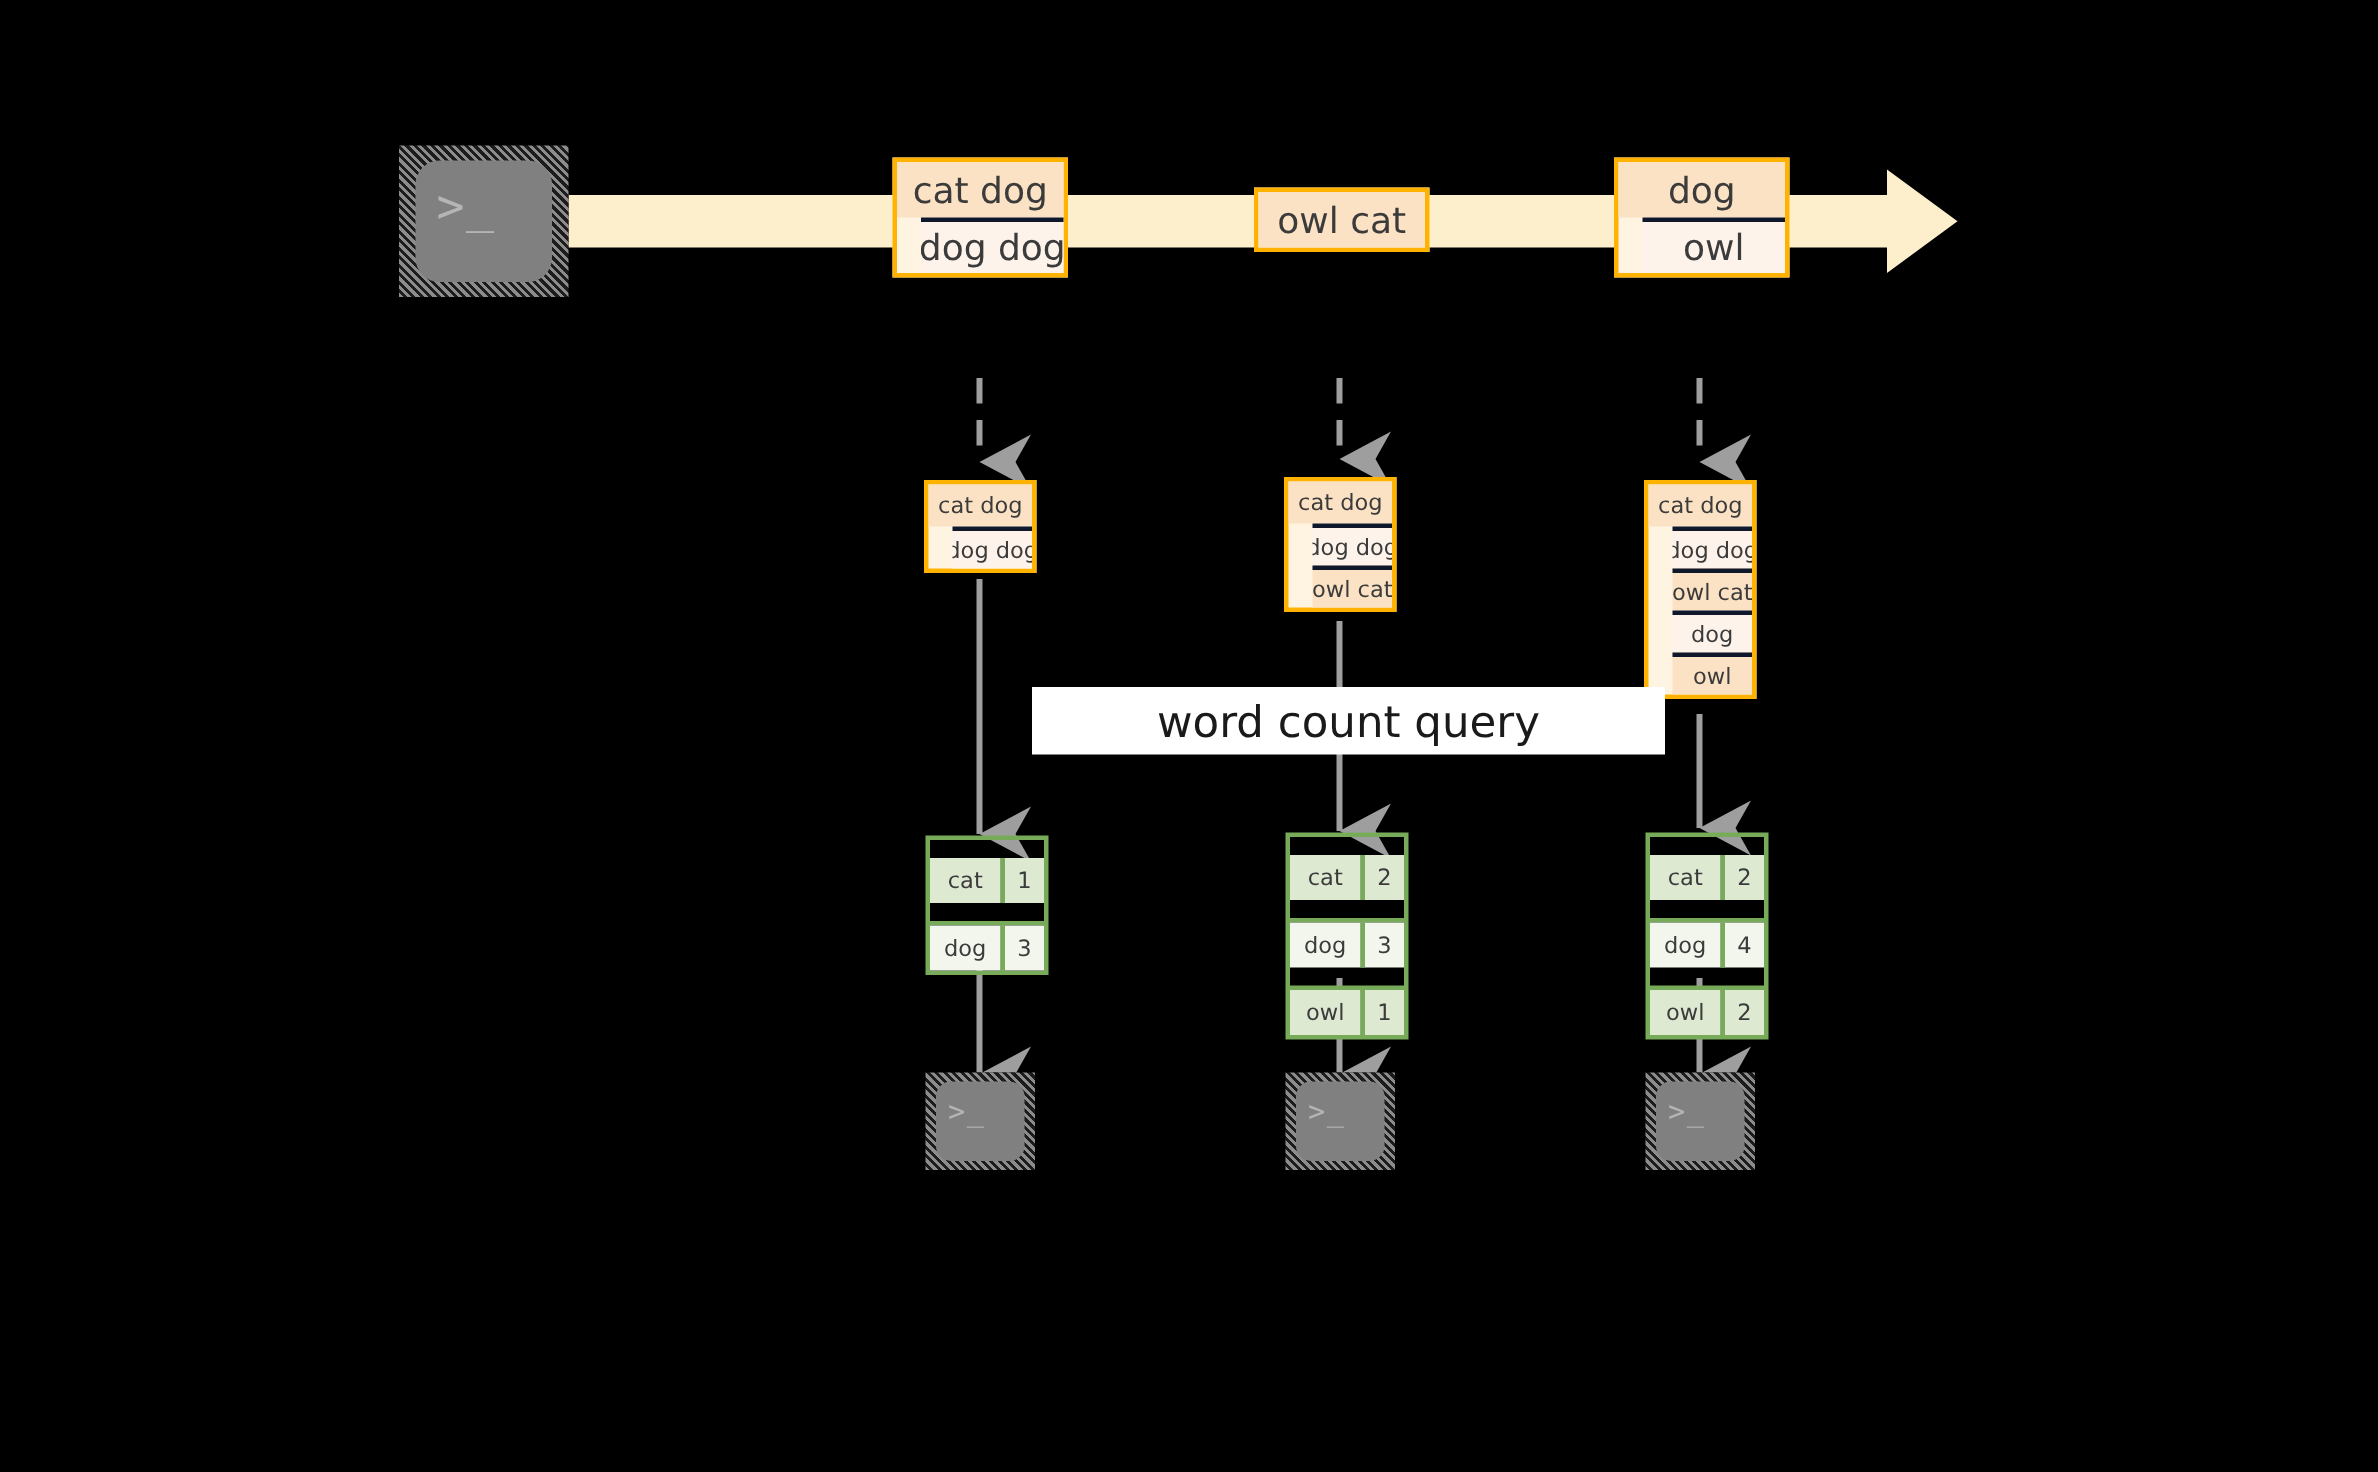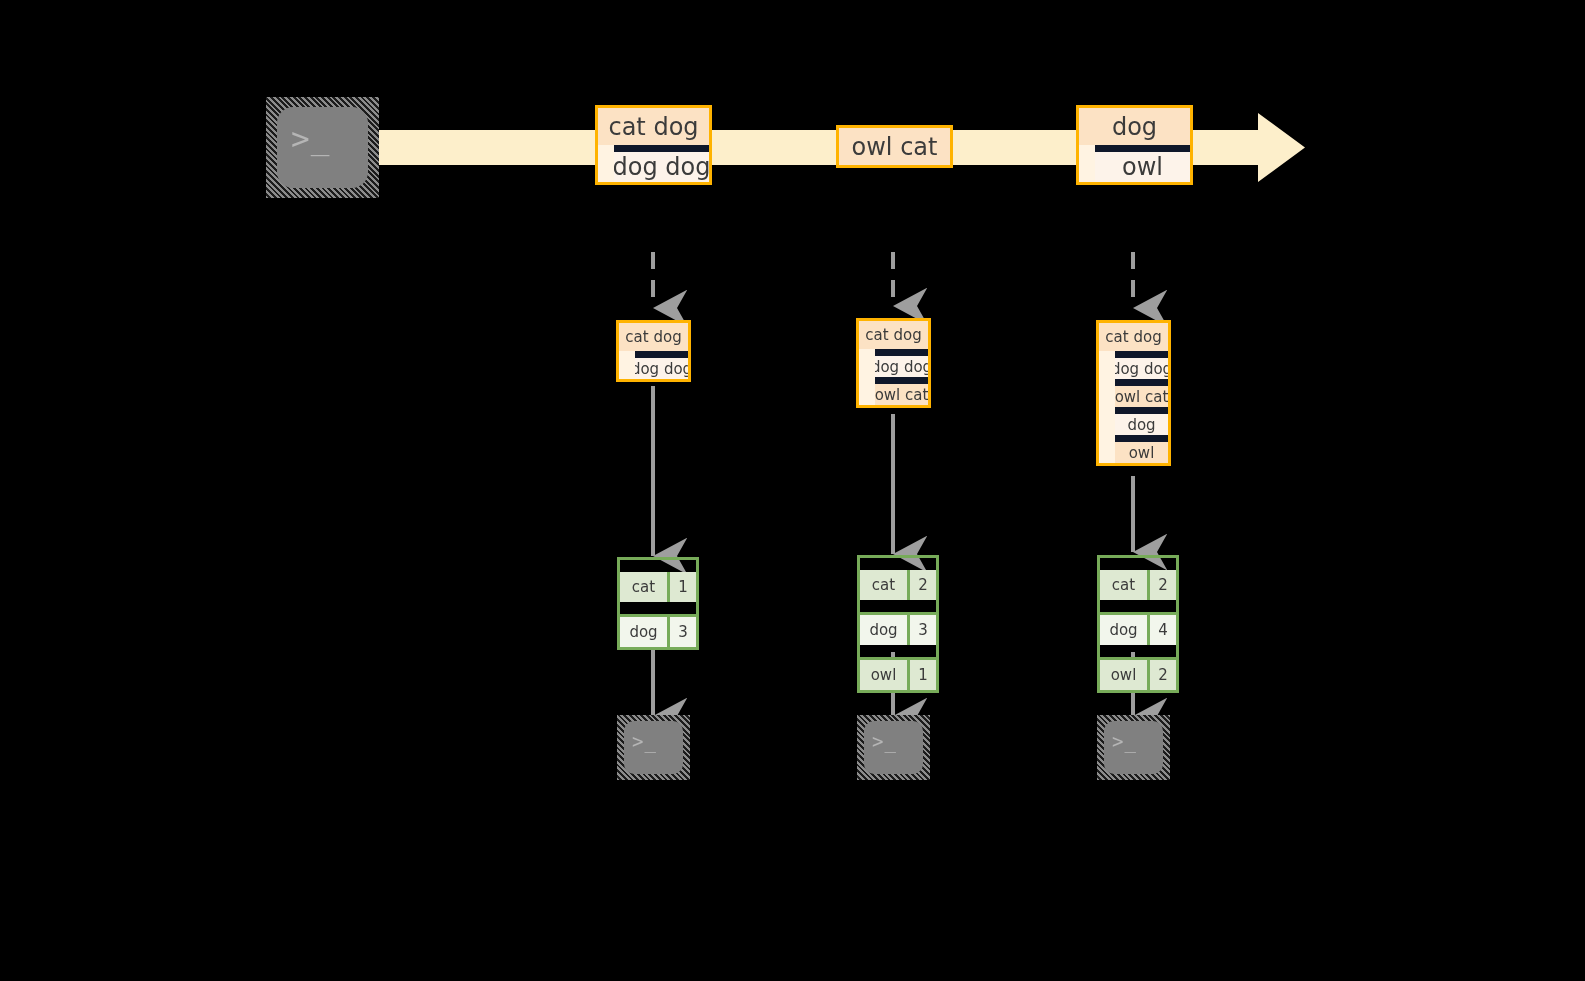--- a/index.html
+++ b/index.html
@@ -37,21 +37,21 @@
     box-sizing: border-box;
     display: flex;
     align-items: center;
     justify-content: center;
     color: #3B3B3B;
     white-space: nowrap;
     overflow: hidden;
   }
   .obox .orow.shade-a { background: #FCE2C4; }
   .obox .orow.shade-b { background: #FDF3EA; }
-  .obox .orow + .orow { border-top: 7px solid #0f172a; margin-left: 16px; }
+  .obox .orow + .orow { border-top: 3px solid #0f172a; margin-left: 16px; }
 
   
   .top-box .orow { height: 37px; font-size: 24px; }
 
   
   .stack-box .orow { height: 28px; font-size: 15px; }
 
   
   .gbox {
     position: absolute;
@@ -198,20 +198,23 @@
   </div>
 
   <div class="obox stack-box" style="left:1096px; top:320px; width:75px;">
     <div class="orow shade-a">cat dog</div>
     <div class="orow shade-b">dog dog</div>
     <div class="orow shade-a">owl cat</div>
     <div class="orow shade-b">dog</div>
     <div class="orow shade-a">owl</div>
   </div>
 
+  <div class="query-band" style="left:688px; top:458px; width:422px; height:45px; font-size:29px;">
+    <span>word count query</span>
+  </div>
 
   <div class="gbox" style="left:617px; top:557px;">
     <div class="grow shade-a">
       <div class="gcell word">cat</div>
       <div class="gcell num">1</div>
     </div>
     <div class="grow shade-b">
       <div class="gcell word">dog</div>
       <div class="gcell num">3</div>
     </div>

